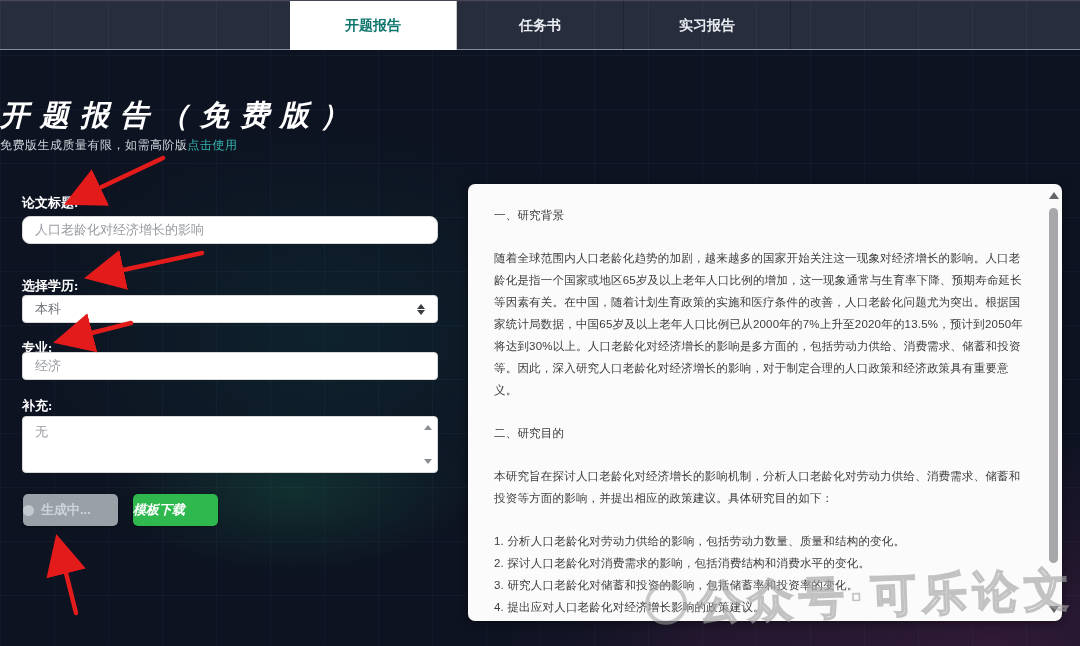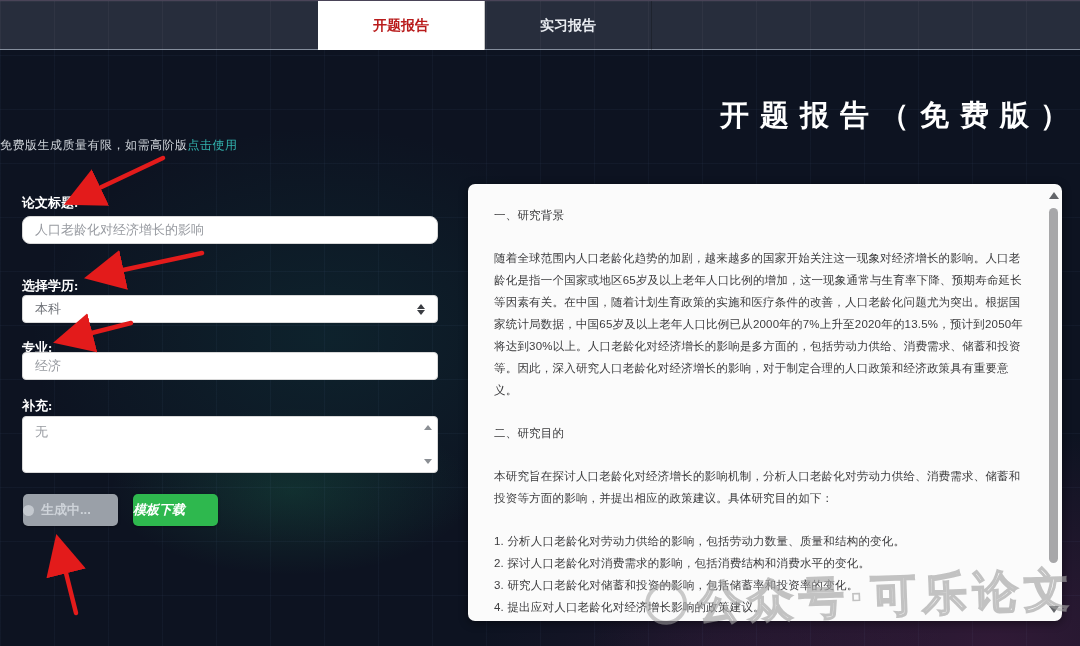--- a/index.html
+++ b/index.html
@@ -26,25 +26,25 @@
       linear-gradient(90deg, rgba(255,255,255,0.035) 1px, transparent 1px);
     background-size:54px 54px;
     border-bottom:1px solid rgba(195,205,220,0.6);
   }
   .tabs{position:absolute;left:290px;top:0;height:49px;display:flex;}
   .tab{
     width:167px;height:49px;display:flex;align-items:center;justify-content:center;
     font-size:14px;font-weight:bold;color:#e9ecf1;cursor:pointer;
     border-right:1px solid rgba(0,0,0,0.22);
   }
-  .tab.active{background:#ffffff;color:#b91c1c;margin-left:28px;}
+  .tab.active{background:#ffffff;color:#0f766e;}
   
   .page-title{
-    position:absolute;left:0;top:95px;width:1080px;text-align:right;
-    font-size:29px;font-weight:bold;color:#ffffff;letter-spacing:11px;
+    position:absolute;left:0;top:95px;width:1080px;text-align:left;
+    font-size:29px;font-weight:bold;color:#ffffff;letter-spacing:11px;font-style:italic;
   }
   .page-subtitle{
     position:absolute;left:0;top:136px;width:1080px;text-align:left;
     font-size:12px;color:#cfd4da;letter-spacing:0.5px;
   }
   .page-subtitle a{color:#33b5b0;text-decoration:none;cursor:pointer;}
   
   .flabel{position:absolute;left:22px;font-size:13px;font-weight:bold;color:#ffffff;font-family:Liberation Serif, serif;}
   .finput{
     position:absolute;left:22px;width:416px;height:28px;background:#ffffff;
@@ -110,20 +110,23 @@
 </style>
 </head>
 <body>
 
 <div class="page">
 
   <div class="topbar">
     <div class="tabs">
       <div class="tab active">
         <span>开题报告</span>
+      </div>
+      <div class="tab">
+        <span>任务书</span>
       </div>
       <div class="tab">
         <span>实习报告</span>
       </div>
     </div>
   </div>
 
   <div class="page-title">开题报告（免费版）</div>
   <div class="page-subtitle">
     <span>免费版生成质量有限，如需高阶版</span><a>点击使用</a>

